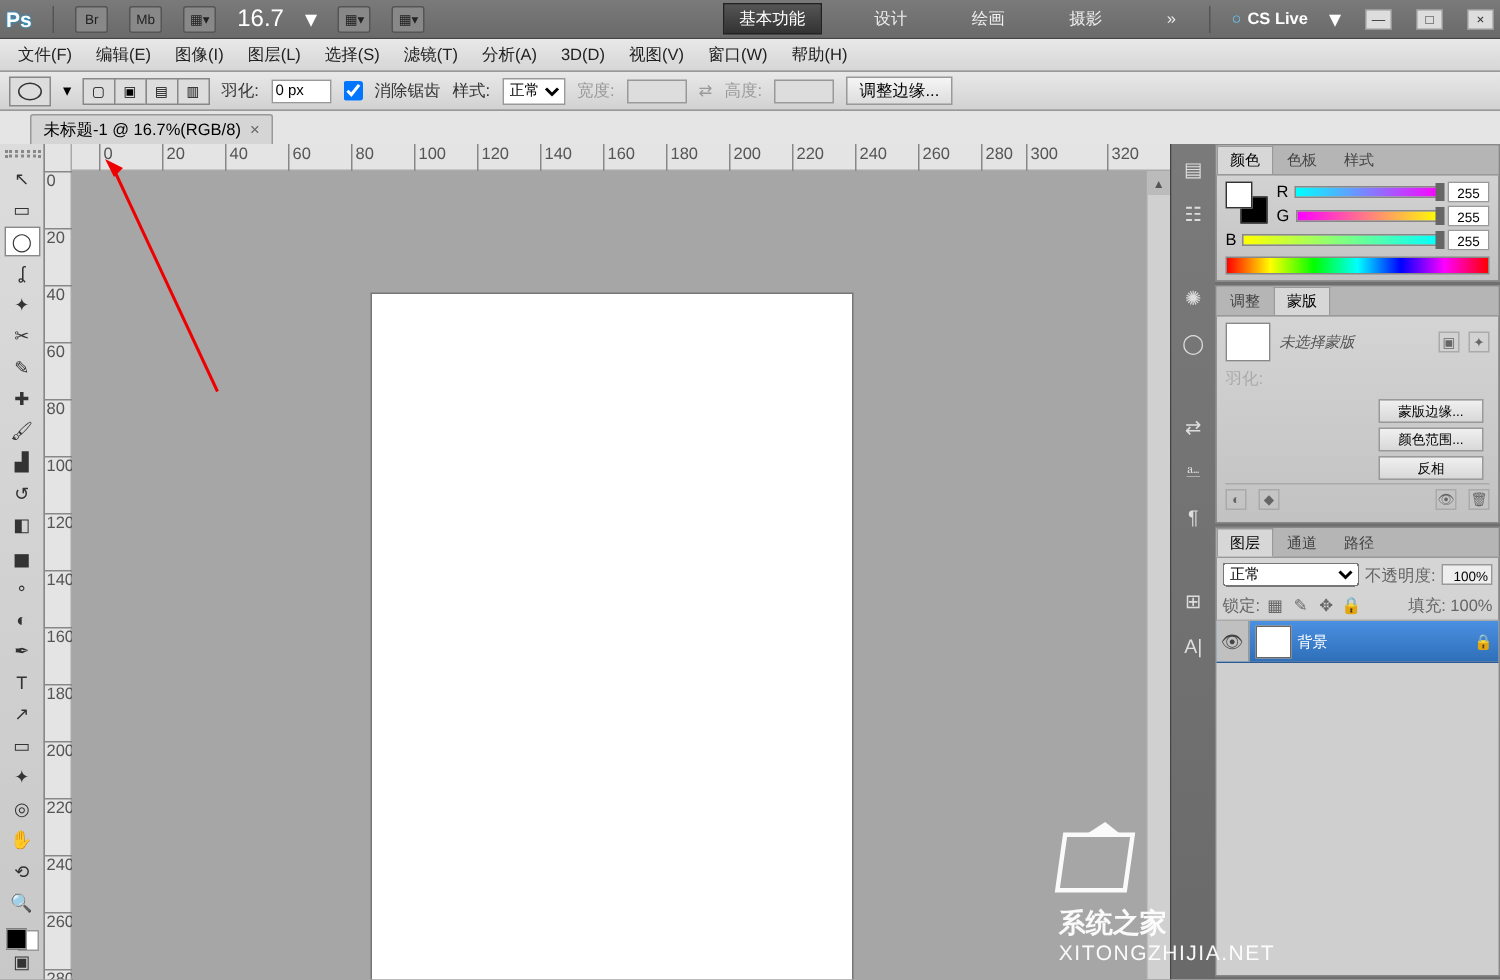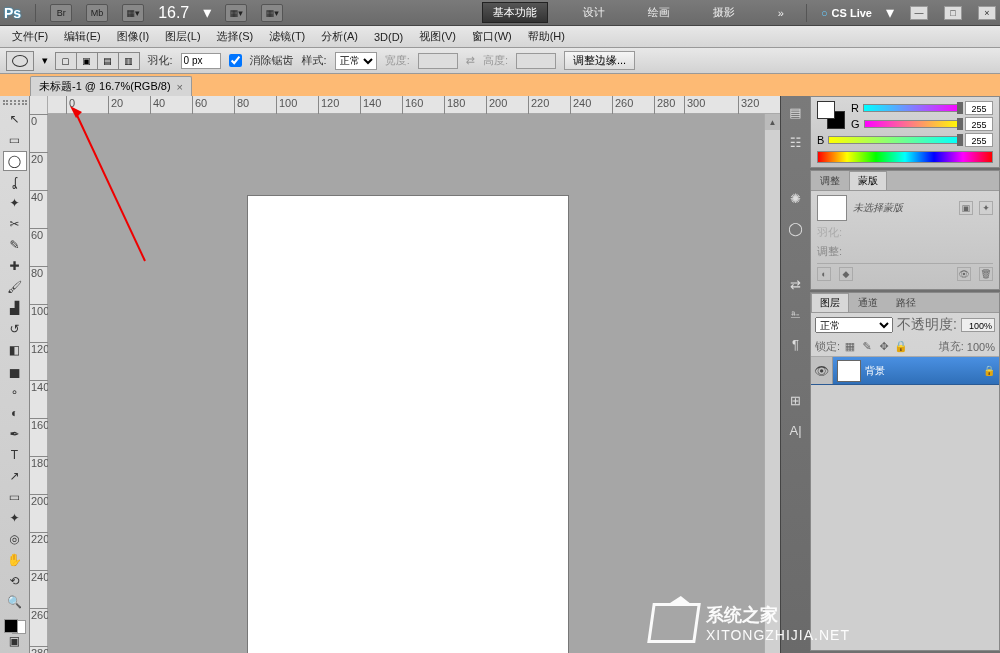--- a/index.html
+++ b/index.html
@@ -28,21 +28,21 @@
 .optbar .tool-preview::after { content: ""; width: 14px; height: 10px; border: 1.2px solid #333; border-radius: 50%; }
 .optbar .seggroup { display: flex; }
 .optbar .segbtn { width: 22px; height: 18px; border: 1px solid #888; background: #ddd; margin-left: -1px; display: flex; align-items: center; justify-content: center; font-size: 9px; }
 .optbar label { color: #333; }
 .optbar input[type=text] { width: 40px; height: 16px; border: 1px solid #999; background: #fff; padding: 0 2px; font-size: 10px; }
 .optbar select { height: 18px; border: 1px solid #999; background: #fff; font-size: 10px; }
 .optbar .disabled { color: #999; }
 .optbar .btn { border: 1px solid #999; background: linear-gradient(#f5f5f5,#ddd); padding: 1px 8px; }
 
 
-.doctab-row { height: 22px; background: #fdba74; display: flex; align-items: flex-end; padding-left: 30px; }
+.doctab-row { height: 22px; background: #e5e5e5; display: flex; align-items: flex-end; padding-left: 20px; }
 .doctab { background: #d5d5d5; border: 1px solid #999; border-bottom: none; padding: 2px 8px; display: flex; align-items: center; gap: 6px; font-size: 10px; border-radius: 2px 2px 0 0; }
 .doctab .close { font-family: Arial; color: #666; cursor: pointer; }
 
 
 .main { position: absolute; top: 96px; left: 0; right: 0; bottom: 0; display: flex; }
 
 
 .toolbox { width: 30px; background: linear-gradient(#dcdcdc,#c8c8c8); border-right: 1px solid #888; display: flex; flex-direction: column; align-items: center; padding: 4px 0; gap: 0; position: relative; z-index: 3; }
 .toolbox .handle { width: 24px; height: 6px; border-top: 2px dotted #888; border-bottom: 2px dotted #888; margin-bottom: 4px; }
 .toolbox .tbtn { width: 24px; height: 20px; display: flex; align-items: center; justify-content: center; color: #333; border: 1px solid transparent; margin-bottom: 1px; font-size: 12px; line-height: 1; }
@@ -95,33 +95,33 @@
 .maskp .label { color: #555; font-style: italic; font-size: 10px; }
 .maskp .btns { display: flex; flex-direction: column; align-items: flex-end; gap: 3px; padding: 2px 4px; }
 .maskp .lbtn { width: 70px; height: 16px; border: 1px solid #999; background: linear-gradient(#f0f0f0,#d8d8d8); font-size: 9px; display: flex; align-items: center; justify-content: center; }
 .maskp .disabled { color: #aaa; }
 .maskp .mini { width: 14px; height: 14px; border: 1px solid #aaa; display: inline-flex; align-items: center; justify-content: center; font-size: 9px; color: #666; }
 
 
 .layerp { flex: 1; display: flex; flex-direction: column; }
 .layerp .controls { display: flex; align-items: center; gap: 4px; padding: 3px 4px; }
 .layerp .controls select { flex: 1; font-size: 10px; height: 16px; }
-.layerp .controls .op { font-size: 14px; color: #666; }
+.layerp .controls .op { font-size: 11px; color: #666; }
 .layerp .controls .num { width: 34px; height: 14px; border: 1px solid #999; background: #eee; font-size: 9px; text-align: right; padding-right: 2px; line-height: 14px; }
 .layerp .lockrow { display: flex; align-items: center; gap: 3px; padding: 2px 4px; font-size: 9px; color: #666; border-bottom: 1px solid #aaa; }
 .layerp .lockrow .li { width: 14px; height: 14px; display: inline-flex; align-items: center; justify-content: center; }
 .layerp .list { flex: 1; background: #cfcfcf; }
 .layerp .layer { display: flex; align-items: center; height: 28px; background: linear-gradient(#4a90e2,#2f6fb8); color: #fff; border-bottom: 1px solid #2a5a94; }
 .layerp .eye { width: 22px; text-align: center; color: #fff; font-size: 12px; background: #c0c0c0; height: 100%; display: flex; align-items: center; justify-content: center; color: #444; border-right: 1px solid #999; }
 .layerp .lthumb { width: 24px; height: 22px; background: #fff; border: 1px solid #666; margin: 0 4px; }
 .layerp .lname { flex: 1; font-size: 10px; }
 .layerp .lock { width: 16px; font-size: 10px; }
 
 
-.watermark { position: absolute; right: 150px; bottom: 10px; color: #fff; display: flex; gap: 8px; z-index: 50; opacity: 0.95; font-family: "Microsoft YaHei"; }
+.watermark { position: absolute; right: 150px; bottom: 10px; color: #fff; display: flex; gap: 8px; z-index: 50; opacity: 0.95; font-family: "Microsoft YaHei"; flex-direction: column; }
 .watermark .logo { width: 48px; height: 40px; border: 3px solid #fff; position: relative; transform: skewX(-8deg); }
 .watermark .logo::before { content: ""; position: absolute; top: -10px; left: 10px; width: 0; height: 0; border-left: 14px solid transparent; border-right: 14px solid transparent; border-bottom: 10px solid #fff; }
 .watermark .txt .t1 { font-size: 18px; font-weight: bold; }
 .watermark .txt .t2 { font-size: 14px; letter-spacing: 1px; }
 
 
 .vscroll { position: absolute; right: 0; top: 18px; bottom: 0; width: 16px; background: #d0d0d0; border-left: 1px solid #aaa; }
 .vscroll .arrow { height: 16px; background: #bbb; display: flex; align-items: center; justify-content: center; font-size: 8px; color: #555; }
 </style>
 </head>
@@ -294,20 +294,25 @@
     <div class="pbtn">⎁</div>
     <div class="pbtn">¶</div>
     <div class="gap"></div>
     <div class="pbtn">⊞</div>
     <div class="pbtn">A|</div>
   </div>
 
   <div class="panels">
 
     <div class="panel colorpanel">
+      <div class="tabs">
+        <div class="tab active">颜色</div>
+        <div class="tab">色板</div>
+        <div class="tab">样式</div>
+      </div>
       <div class="body">
         <div class="swatches">
           <div class="bg"></div>
             <div class="fg"></div>
         </div>
         <div class="row">
             <span>R</span>
             <div class="slider r">
               <div class="thumb"></div>
             </div>
@@ -342,23 +347,25 @@
           <span class="label">未选择蒙版</span>
           <span style="flex:1"></span>
           <span class="mini">▣</span>
           <span class="mini">✦</span>
         </div>
         <div class="row disabled">
             <span>羽化:</span>
             <span style="flex:1"></span>
             <span class="lbtnorder" style="width:40px"></span>
           </div>
-        <div class="row">
-            <span style="color:#888">调整:</span>
-          </div>
+        <div class="btns">
+          <div class="lbtn">蒙版边缘...</div>
+          <div class="lbtn">颜色范围...</div>
+          <div class="lbtn">反相</div>
+        </div>
         <div class="row" style="justify-content:flex-start; gap:8px; border-top:1px solid #aaa; padding-top:3px; color:#888">
           <span class="mini">◐</span>
           <span class="mini">◆</span>
           <span style="flex:1"></span>
           <span class="mini">👁</span>
           <span class="mini">🗑</span>
         </div>
       </div>
     </div>
 

